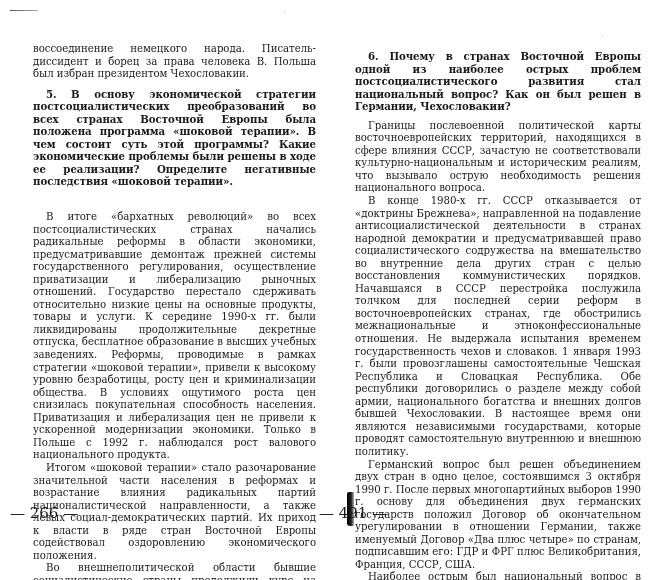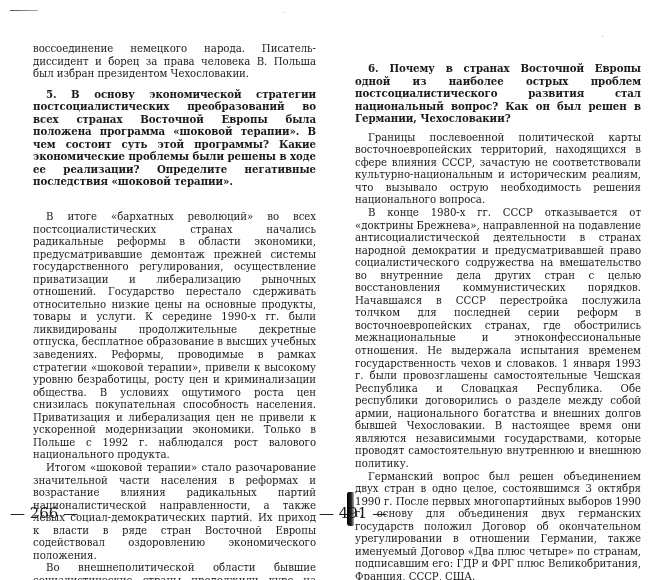--- a/index.html
+++ b/index.html
@@ -47,21 +47,21 @@
     .page-right .text-block { left: 26px; width: 286px; top: 50px; }
 
     p { margin: 0; }
     p.indent { text-indent: 13px; }
     p.question {
       font-weight: bold;
       text-indent: 13px;
       margin-top: 7px;
       margin-bottom: 23px;
     }
-    .page-right p.question { margin-top: 12px; margin-bottom: 7px; }
+    .page-right p.question { margin-top: 0; margin-bottom: 7px; }
 
     .page-number {
       position: absolute;
       top: 504px;
       font-size: 15px;
       width: 100%;
       text-align: left;
     }
     .page-left .page-number { left: 10px; width: 329px; }
     .page-right .page-number { left: -10px; width: 330px; }

